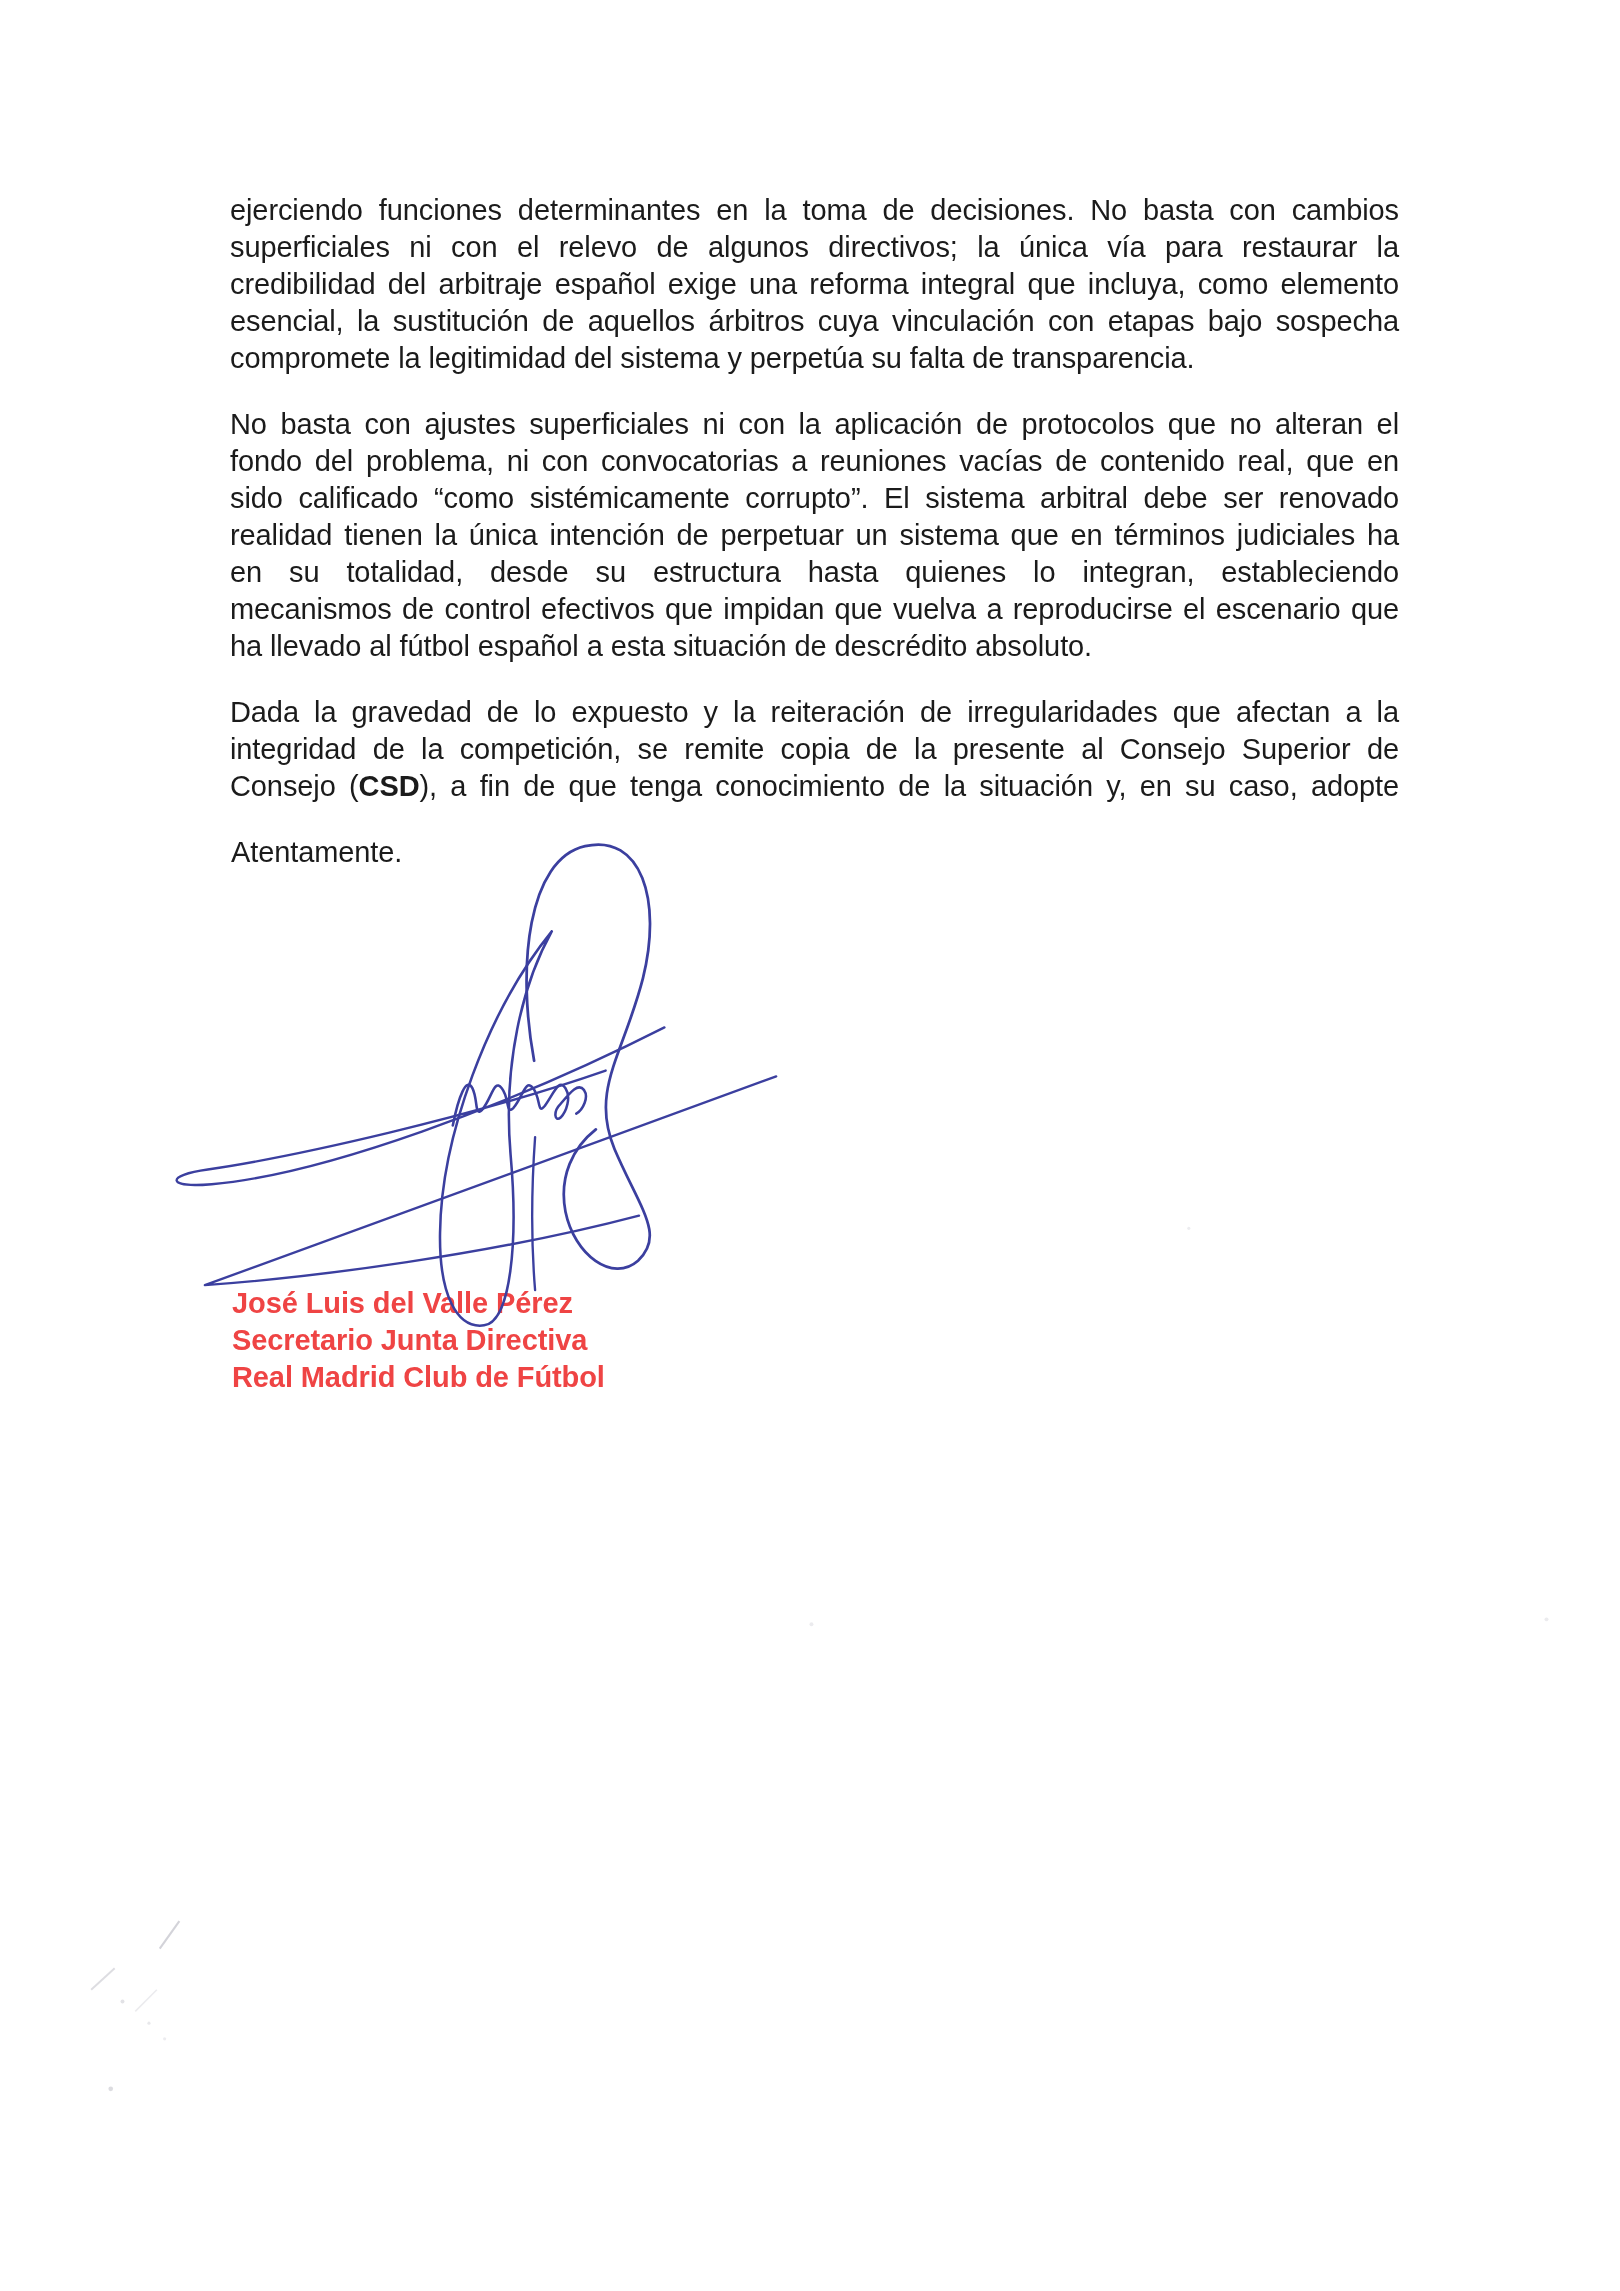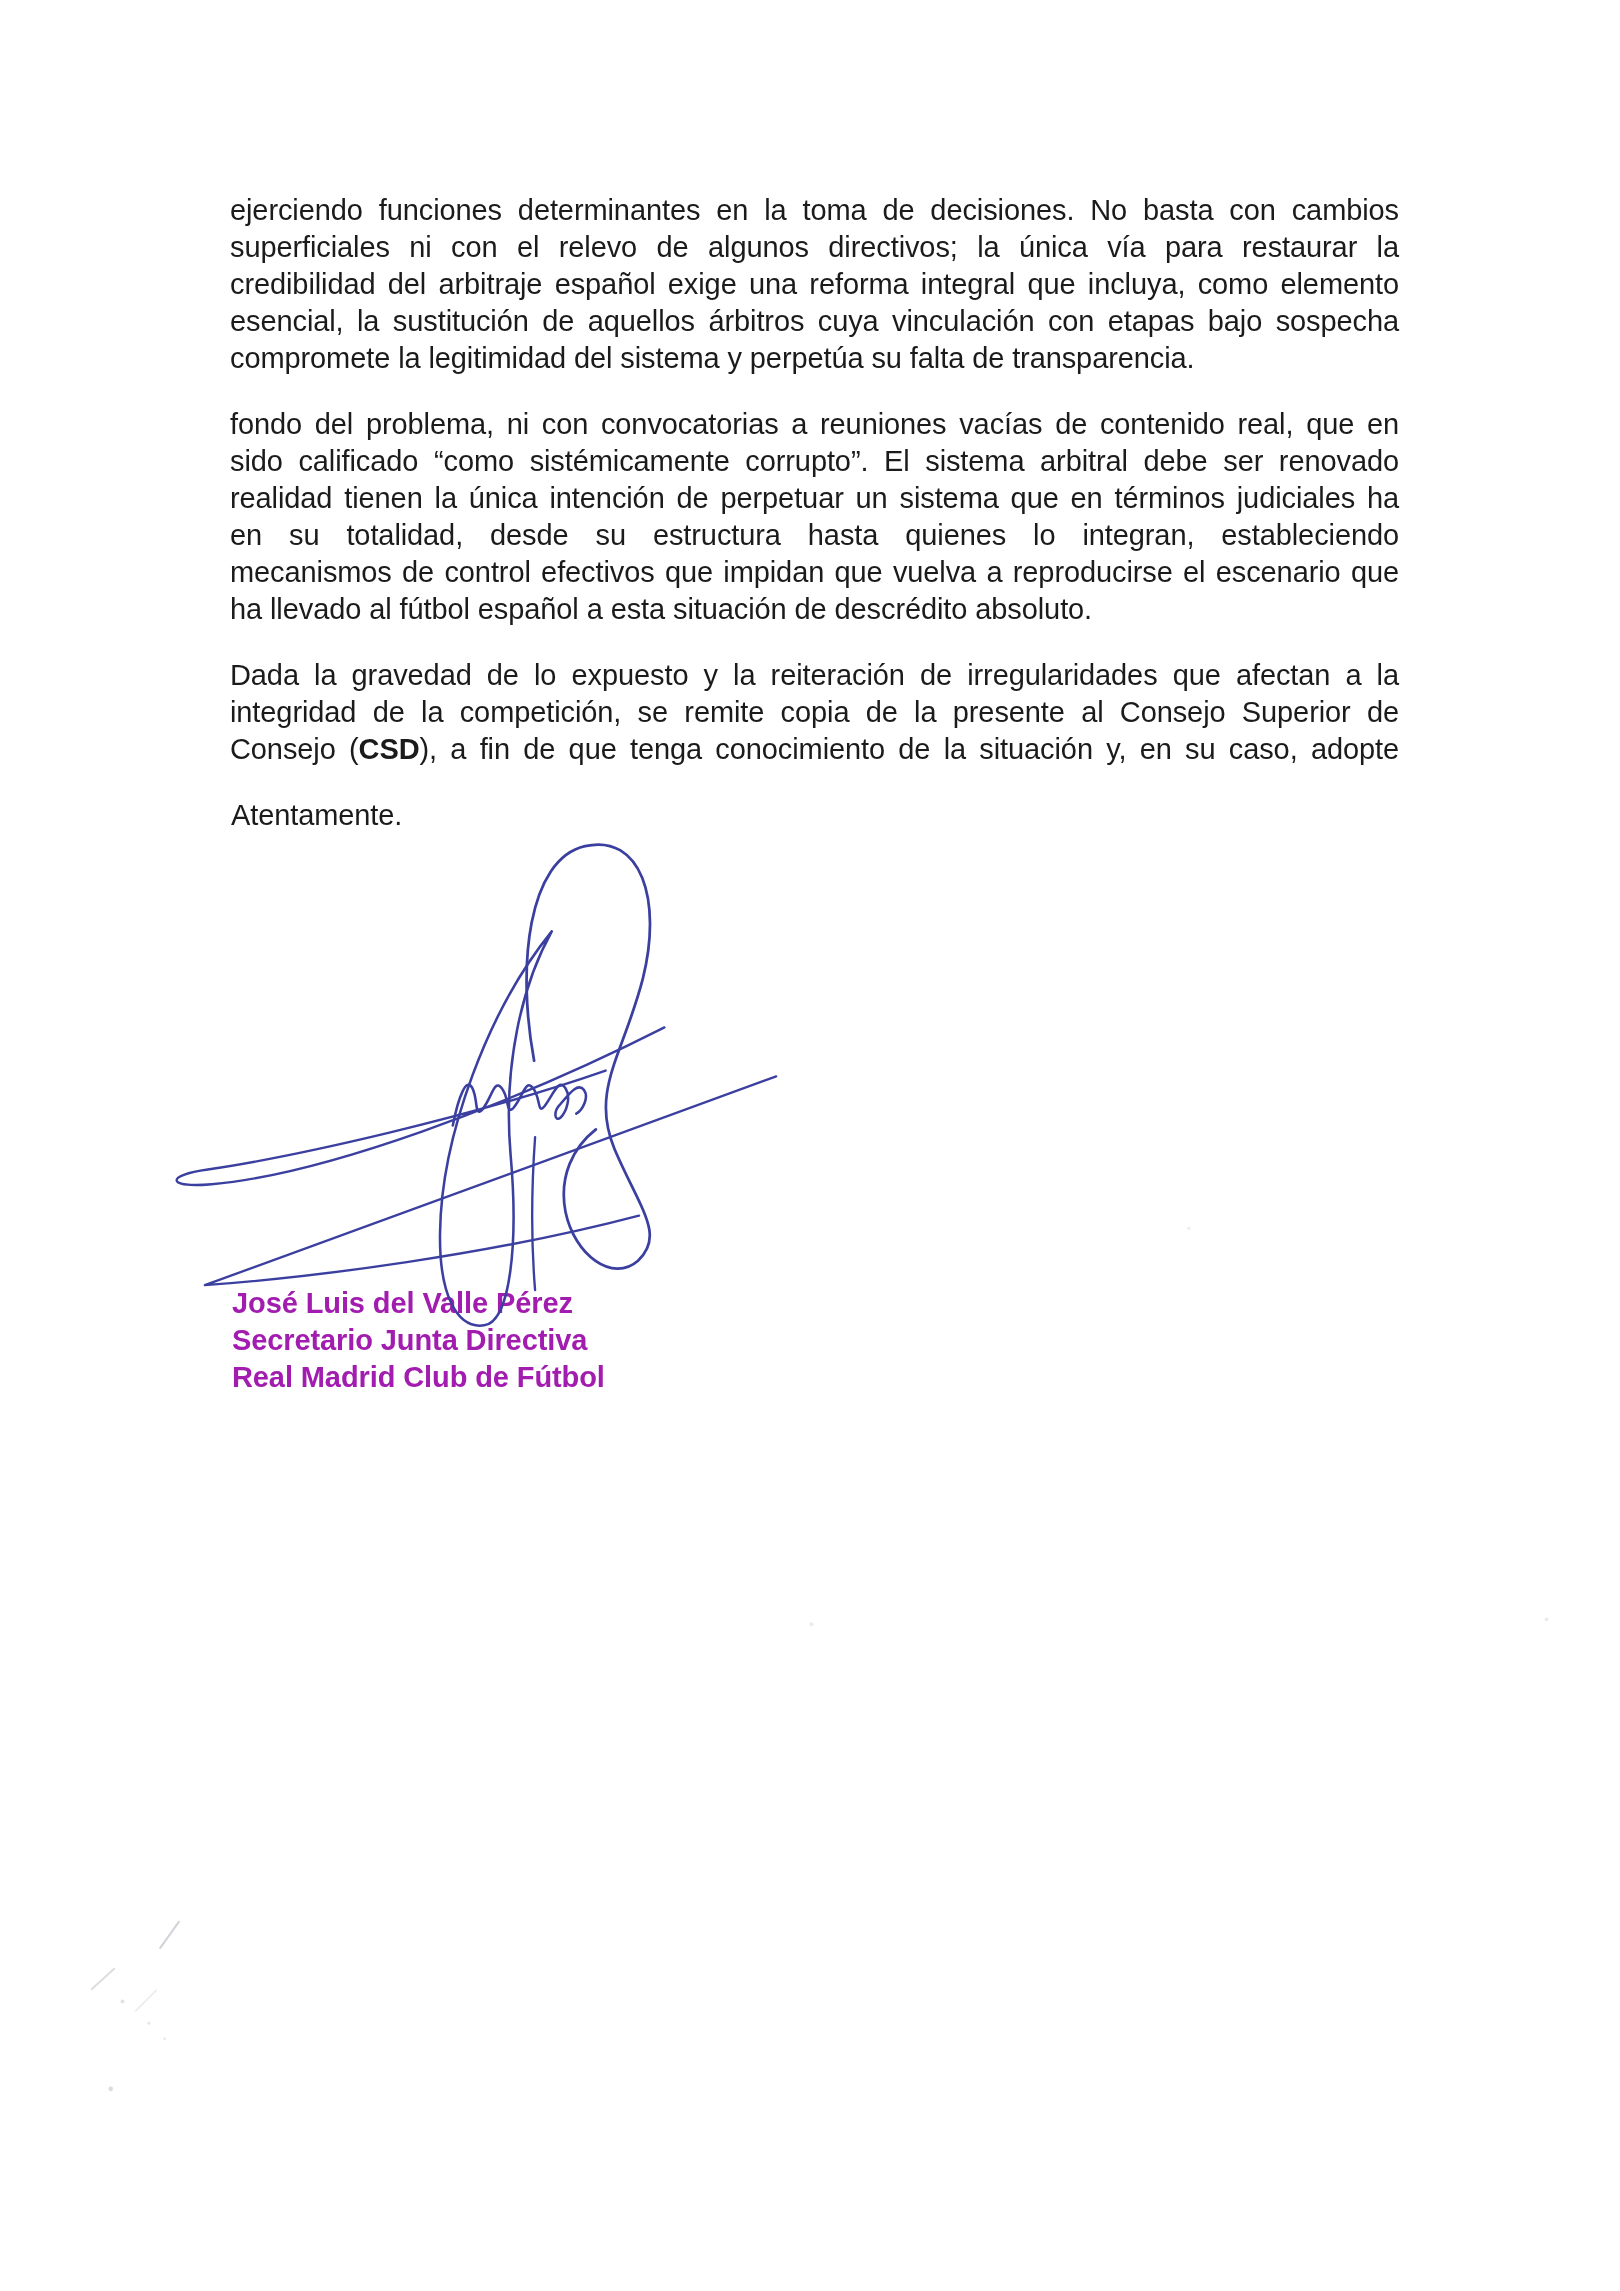--- a/index.html
+++ b/index.html
@@ -26,21 +26,21 @@
   .jline.last { text-align-last: left; }
   .bold { font-weight: bold; }
   .closing { margin: 1px; text-align: left; }
   .signer {
     position: absolute;
     left: 232px;
     top: 1285px;
     font-size: 29px;
     line-height: 37px;
     font-weight: bold;
-    color: #a21caf;
+    color: #ef4444;
     letter-spacing: -0.1px;
   }
   .page-number {
     position: absolute;
     left: 1378px;
     top: 2149px;
     font-size: 29px;
     color: #242424;
   }
   svg.overlay {
@@ -60,20 +60,21 @@
 
     <div class="para">
       <div class="jline">ejerciendo funciones determinantes en la toma de decisiones. No basta con cambios</div>
       <div class="jline">superficiales ni con el relevo de algunos directivos; la única vía para restaurar la</div>
       <div class="jline">credibilidad del arbitraje español exige una reforma integral que incluya, como elemento</div>
       <div class="jline">esencial, la sustitución de aquellos árbitros cuya vinculación con etapas bajo sospecha</div>
       <div class="jline last">compromete la legitimidad del sistema y perpetúa su falta de transparencia.</div>
     </div>
 
     <div class="para">
+      <div class="jline">No basta con ajustes superficiales ni con la aplicación de protocolos que no alteran el</div>
       <div class="jline">fondo del problema, ni con convocatorias a reuniones vacías de contenido real, que en</div>
       <div class="jline">sido calificado “como sistémicamente corrupto”. El sistema arbitral debe ser renovado</div>
       <div class="jline">realidad tienen la única intención de perpetuar un sistema que en términos judiciales ha</div>
       <div class="jline">en su totalidad, desde su estructura hasta quienes lo integran, estableciendo</div>
       <div class="jline">mecanismos de control efectivos que impidan que vuelva a reproducirse el escenario que</div>
       <div class="jline last">ha llevado al fútbol español a esta situación de descrédito absoluto.</div>
     </div>
 
     <div class="para">
       <div class="jline">Dada la gravedad de lo expuesto y la reiteración de irregularidades que afectan a la</div>

